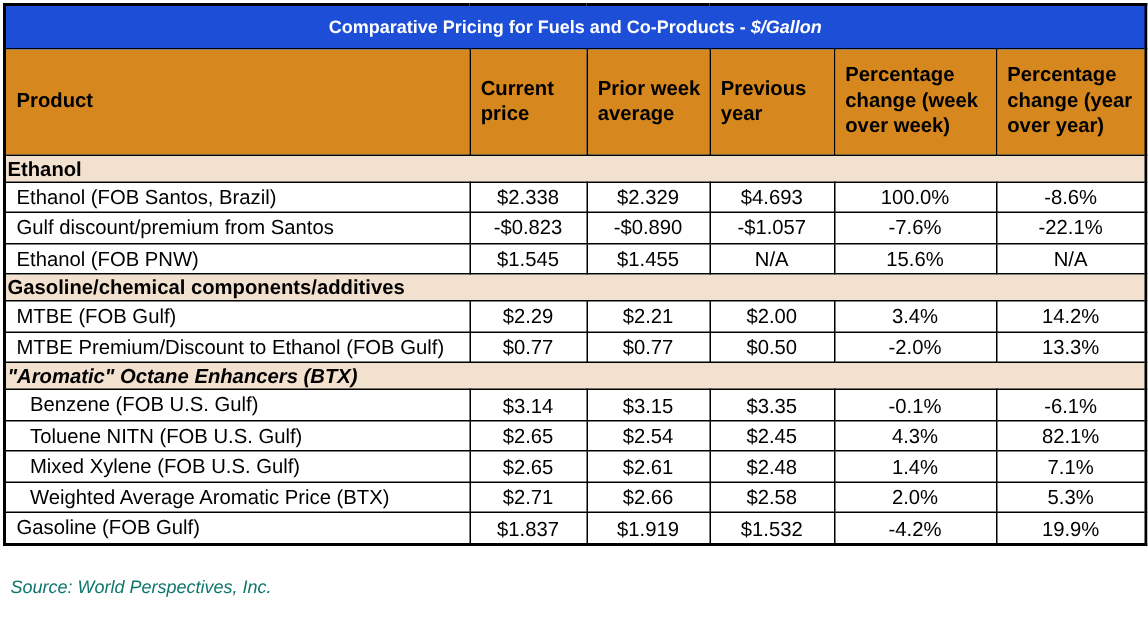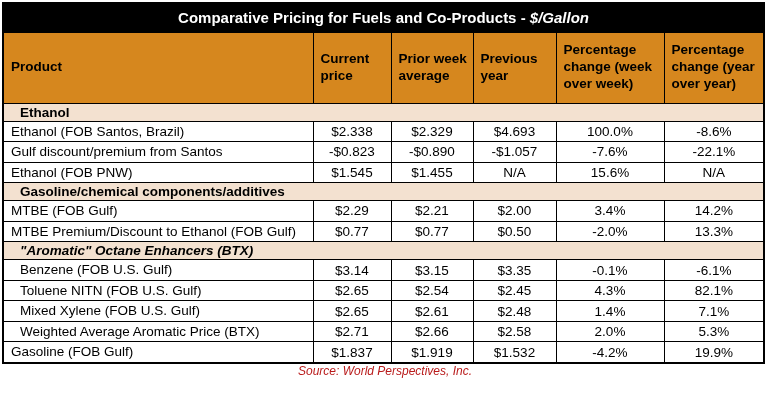--- a/index.html
+++ b/index.html
@@ -12,68 +12,67 @@
     padding: 2px 2px 0 2px;
   }
   table.pricing-table {
     border-collapse: collapse;
     table-layout: fixed;
     width: 761px;
     border: 2px solid #000;
   }
   th, td { border: 1px solid #000; overflow: hidden; }
   .title-cell {
-    background: #000000;
+    background: #1d4ed8;
     color: #ffffff;
     font-weight: bold;
-    font-size: 15px;
+    font-size: 12px;
     text-align: center;
     height: 29px;
     vertical-align: middle;
   }
   .title-cell .unit { font-style: italic; }
   tr.col-header th {
     background: #D6871E;
     color: #000;
     font-weight: bold;
     font-size: 13.5px;
     text-align: left;
     vertical-align: middle;
     padding: 2px 4px 2px 7px;
     height: 71px;
     line-height: 1.25;
   }
   td.section {
     background: #F3E1D0;
     font-weight: bold;
     font-size: 13.5px;
-    padding: 1px 4px 1px 16px;
+    padding: 1px 4px 1px 1px;
     height: 17px;
   }
   td.section.italic { font-style: italic; }
   td.product {
     background: #fff;
     font-size: 13.5px;
     padding: 1px 4px 1px 7px;
     height: 18px;
     line-height: 1.3;
   }
   td.product.indent { padding-left: 16px; }
   td.num {
     background: #fff;
     font-size: 13.5px;
     text-align: center;
     padding: 1px 2px;
   }
   .source {
     font-style: italic;
     font-size: 12px;
-    color: #b91c1c;
-    padding: 0 0 0 5px;
-    text-align: center;
+    color: #0f766e;
+    padding: 20px 0 0 5px;
   }
 </style>
 </head>
 <body>
 
 <div class="page">
   <table class="pricing-table">
     <colgroup>
       <col style="width:310px">
       <col style="width:78px">

